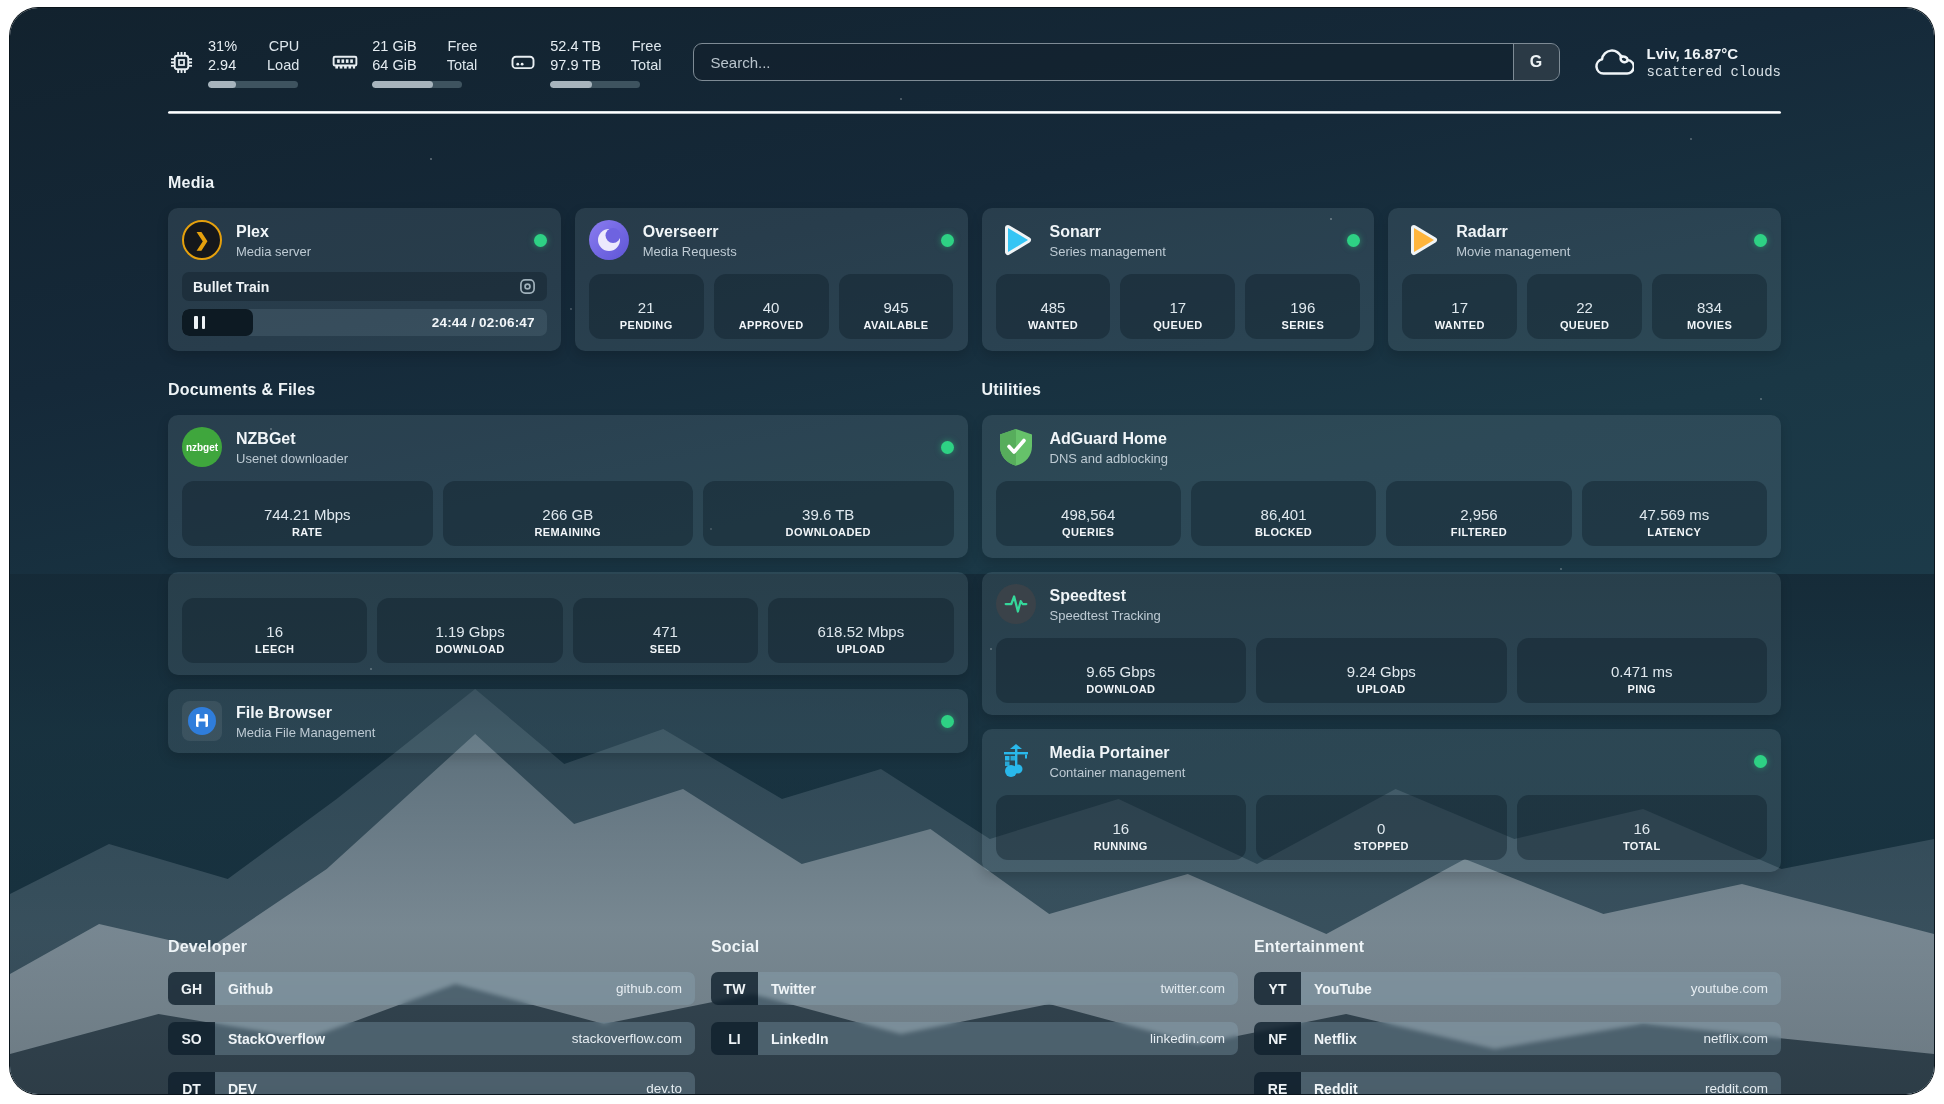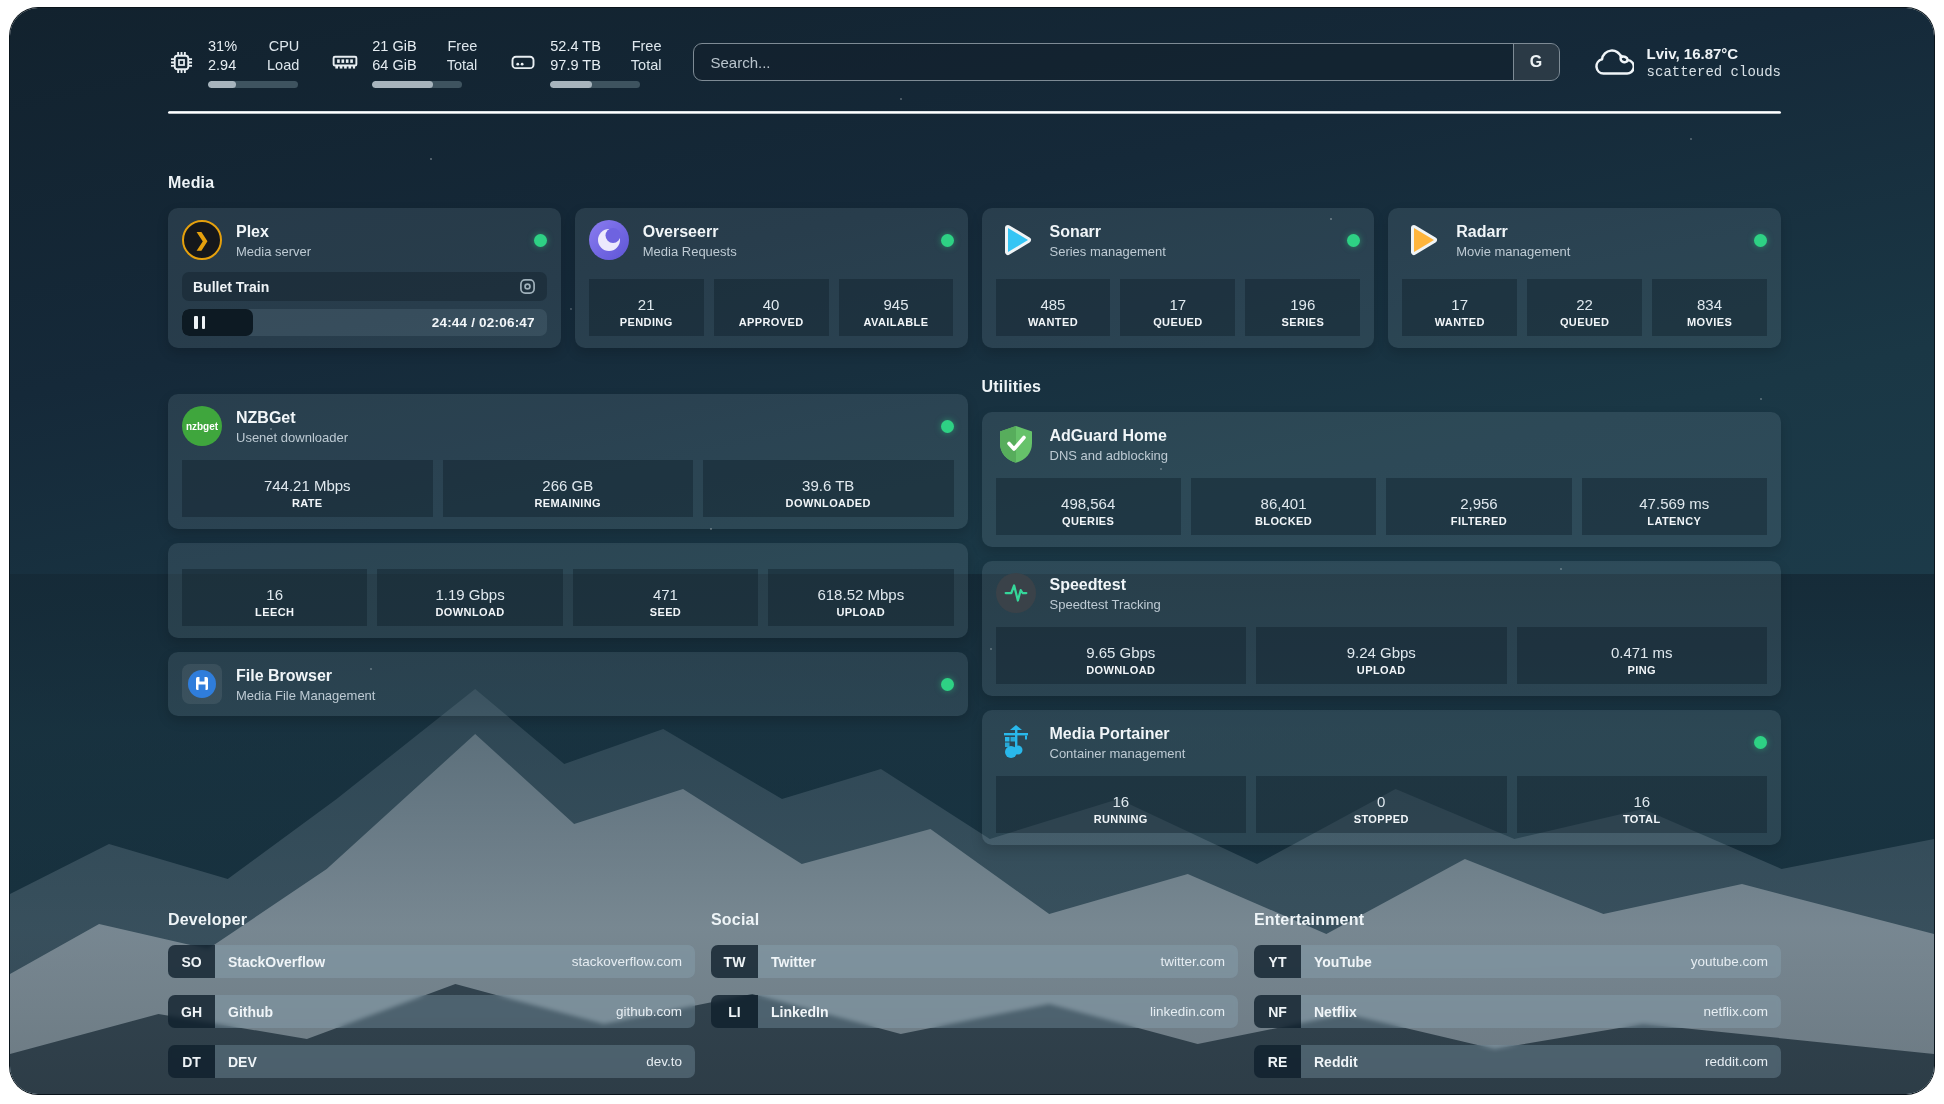--- a/index.html
+++ b/index.html
@@ -53,21 +53,21 @@
 
   
   .app-card { background:rgba(196,225,240,0.11); border-radius:10px; padding:12px 14px; display:flex; flex-direction:column; box-shadow:0 5px 12px rgba(0,0,0,0.16); cursor:pointer; }
   .card-head { display:flex; align-items:center; gap:14px; }
   .appicon { width:40px; height:40px; flex:0 0 auto; display:flex; align-items:center; justify-content:center; }
   .head-txt { display:flex; flex-direction:column; }
   .app-title { font-size:16px; font-weight:600; color:#f0f5f8; line-height:20px; }
   .app-desc { font-size:13px; color:#bdcad3; margin-top:2px; }
   .status-dot { width:13px; height:13px; border-radius:50%; background:#2ed184; margin-left:auto; align-self:center; box-shadow:0 0 6px rgba(46,209,132,.5); }
   .stats { margin-top:auto; padding-top:14px; display:grid; grid-auto-flow:column; grid-auto-columns:1fr; gap:10px; }
-  .stat { background:rgba(10,26,36,0.38); border-radius:0; padding:16px 6px 8px; text-align:center; }
+  .stat { background:rgba(10,26,36,0.38); border-radius:12px; padding:24px 6px 8px; text-align:center; }
   .stat-value { font-size:15px; color:#dfe8ee; line-height:19px; }
   .stat-label { font-size:11px; font-weight:800; color:#f2f6f9; letter-spacing:.4px; margin-top:2px; }
 
   
   .now-row { margin-top:12px; height:29px; display:flex; align-items:center; justify-content:space-between; background:rgba(9,22,31,0.32); border-radius:7px; padding:0 11px; }
   .now-title { font-size:14px; font-weight:600; color:#eef3f6; }
   .progress-row { margin-top:8px; height:27px; position:relative; background:rgba(196,225,240,0.10); border-radius:7px; overflow:hidden; display:flex; align-items:center; }
   .progress-elapsed { position:absolute; left:0; top:0; height:100%; background:rgba(8,19,27,0.88); border-radius:7px; }
   .pause-btn { position:relative; z-index:1; display:flex; gap:4px; margin-left:12px; cursor:pointer; }
   .pause-btn i { display:block; width:3.5px; height:13px; background:#eef3f6; border-radius:1px; }
@@ -321,20 +321,21 @@
           <div class="stat">
             <div class="stat-value">834</div>
             <div class="stat-label">MOVIES</div>
           </div>
         </div>
       </div>
     </div>
 
     <div class="two-col">
       <div>
+        <div class="section-title">Documents &amp; Files</div>
         <div class="col-cards">
 
           <div class="app-card">
             <div class="card-head">
               <div class="appicon nzb-circ">nzbget</div>
               <div class="head-txt">
                 <div class="app-title">NZBGet</div>
                 <div class="app-desc">Usenet downloader</div>
               </div>
               <div class="status-dot"></div>
@@ -501,31 +502,31 @@
         </div>
       </div>
     </div>
 
     <div class="links-wrap">
 
       <div>
         <div class="section-title">Developer</div>
         <div class="link-rows">
           <div class="link-row">
+            <div class="link-abbr">GH</div>
+            <div class="link-body">
+              <span class="link-name">Github</span>
+              <span class="link-url">github.com</span>
+            </div>
+          </div>
+          <div class="link-row">
             <div class="link-abbr">SO</div>
             <div class="link-body">
               <span class="link-name">StackOverflow</span>
               <span class="link-url">stackoverflow.com</span>
-            </div>
-          </div>
-          <div class="link-row">
-            <div class="link-abbr">GH</div>
-            <div class="link-body">
-              <span class="link-name">Github</span>
-              <span class="link-url">github.com</span>
             </div>
           </div>
           <div class="link-row">
             <div class="link-abbr">DT</div>
             <div class="link-body">
               <span class="link-name">DEV</span>
               <span class="link-url">dev.to</span>
             </div>
           </div>
         </div>

